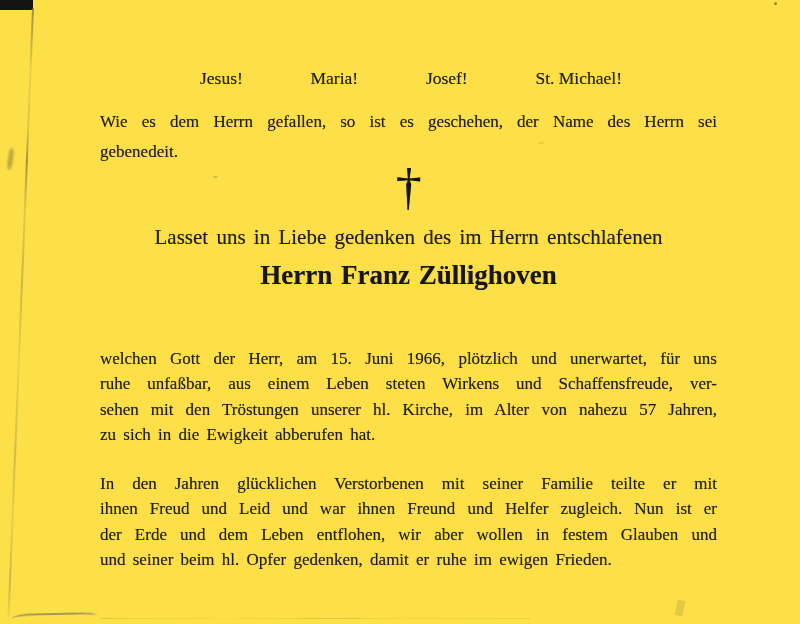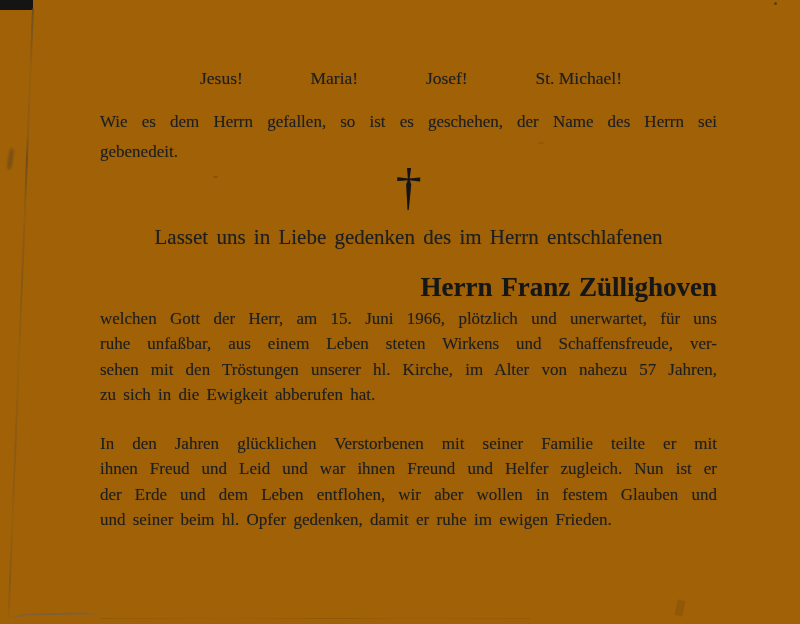--- a/index.html
+++ b/index.html
@@ -1,20 +1,20 @@
 <!DOCTYPE html>
 <html><head>
 <meta charset="utf-8">
 <style>
   html, body { margin: 0; padding: 0; background: #e8e8e6; }
   .page {
     position: relative;
     width: 800px;
     height: 624px;
-    background: #a16207;
+    background: #fde047;
     overflow: hidden;
     font-family: "Liberation Serif", "DejaVu Serif", serif;
     color: #1f1f1f;
     text-shadow: 0 0 0.7px rgba(45,45,45,0.55);
   }
 
   
   .invocation {
     position: absolute;
     top: 66px; left: 200px; width: 422px;
@@ -43,34 +43,34 @@
     position: absolute;
     top: 224px; left: 100px; width: 617px;
     text-align: center;
     font-size: 21px;
     line-height: 26px;
     word-spacing: 3px;
   }
   .deceased {
     position: absolute;
     top: 255px; left: 100px; width: 617px;
-    text-align: right;
+    text-align: center;
     font-size: 27px;
     font-weight: bold;
     line-height: 40px;
     word-spacing: 2px;
     color: #161616;
-    margin-top: 12px;
   }
   .para {
     position: absolute;
     left: 100px; width: 617px;
     font-size: 17px;
     line-height: 25.4px;
     word-spacing: 3px;
+    margin-top: 40px;
   }
   .para1 { top: 306px; }
   .para2 { top: 431px; }
   .line.justify {
     text-align: justify;
     text-align-last: justify;
     font-family: Liberation Serif, serif;
   }
 
   

